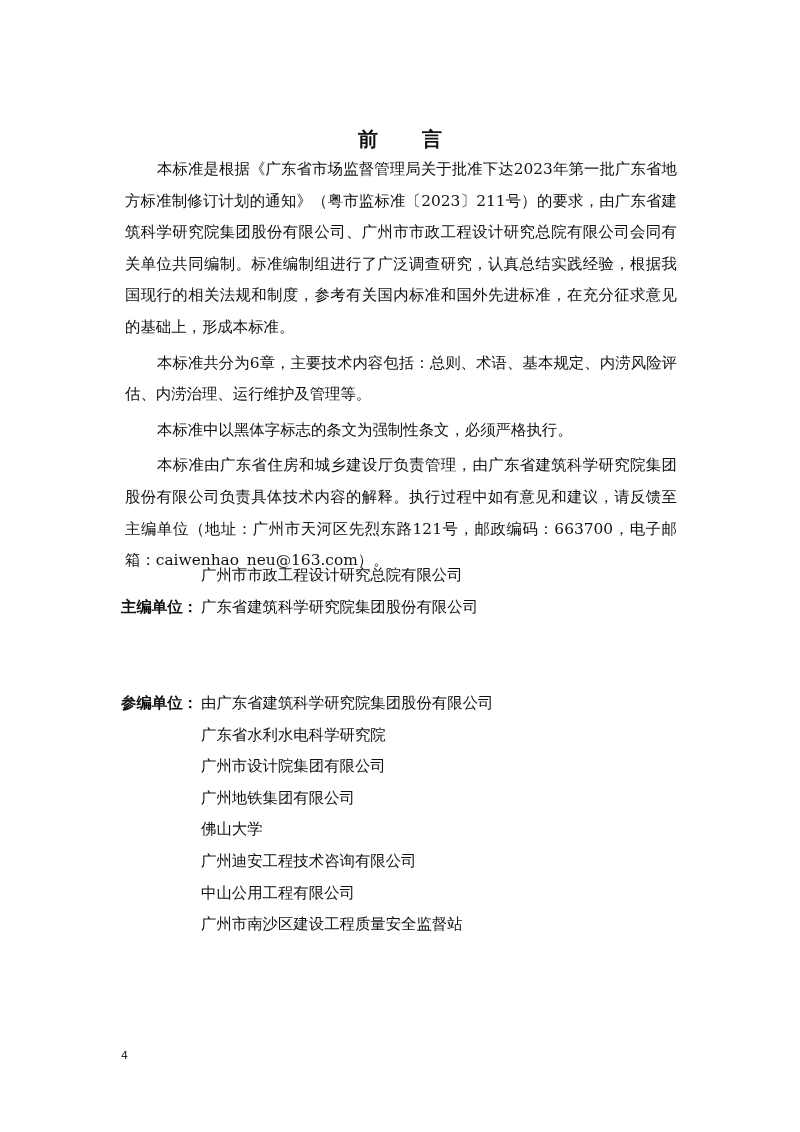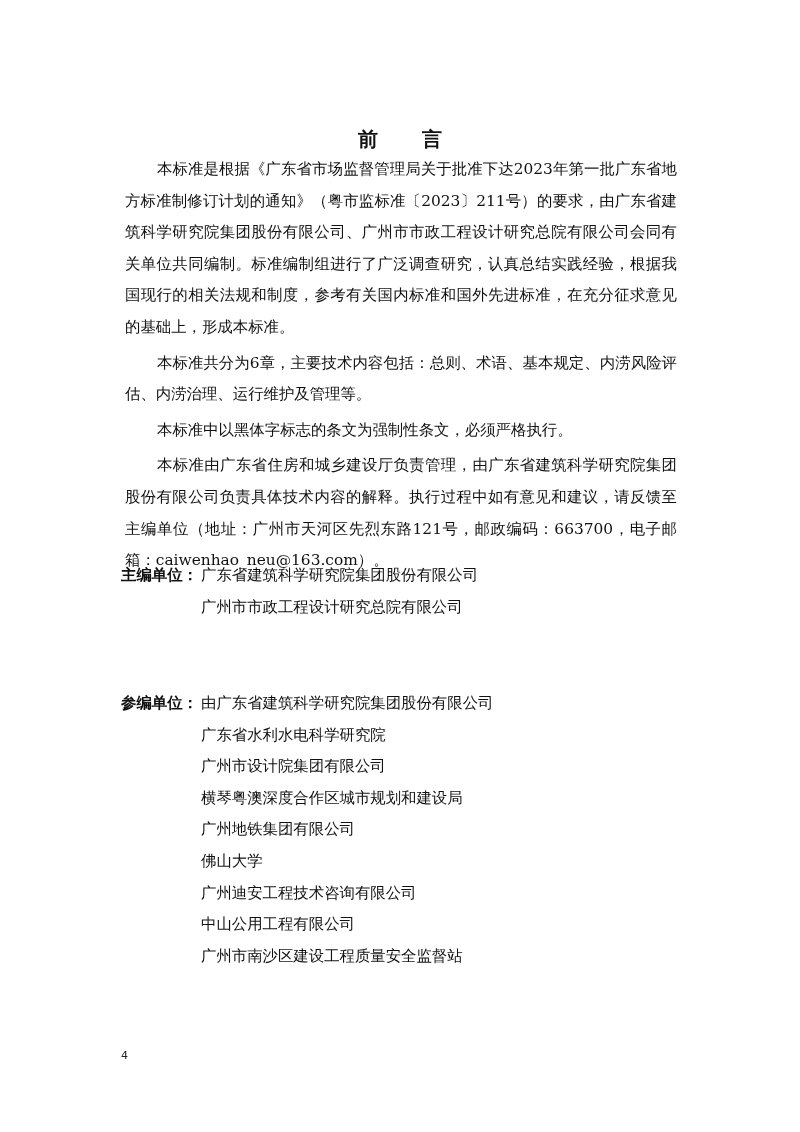--- a/index.html
+++ b/index.html
@@ -34,45 +34,44 @@
 
   <div class="body">
     <p class="para">本标准是根据《广东省市场监督管理局关于批准下达2023年第一批广东省地方标准制修订计划的通知》（粤市监标准〔2023〕211号）的要求，由广东省建筑科学研究院集团股份有限公司、广州市市政工程设计研究总院有限公司会同有关单位共同编制。标准编制组进行了广泛调查研究，认真总结实践经验，根据我国现行的相关法规和制度，参考有关国内标准和国外先进标准，在充分征求意见的基础上，形成本标准。</p>
     <p class="para">本标准共分为6章，主要技术内容包括：总则、术语、基本规定、内涝风险评估、内涝治理、运行维护及管理等。</p>
     <p class="para">本标准中以黑体字标志的条文为强制性条文，必须严格执行。</p>
     <p class="para">本标准由广东省住房和城乡建设厅负责管理，由广东省建筑科学研究院集团股份有限公司负责具体技术内容的解释。执行过程中如有意见和建议，请反馈至主编单位（地址：广州市天河区先烈东路121号，邮政编码：663700，电子邮箱：caiwenhao_neu@163.com）。</p>
   </div>
 
   <div class="units chief">
     <div class="unit-row">
+      <span class="unit-label"></span>
+      <span class="unit-name">广州市市政工程设计研究总院有限公司</span>
+    </div>
+    <div class="unit-row">
       <span class="unit-label">主编单位：</span>
       <span class="unit-name">广东省建筑科学研究院集团股份有限公司</span>
-    </div>
-    <div class="unit-row">
-      <span class="unit-label"></span>
-      <span class="unit-name">广州市市政工程设计研究总院有限公司</span>
     </div>
   </div>
 
   <div class="units part">
     <div class="unit-row">
       <span class="unit-label">参编单位：</span>
       <span class="unit-name">由广东省建筑科学研究院集团股份有限公司</span>
     </div>
     <div class="unit-row">
         <span class="unit-label"></span>
         <span class="unit-name">广东省水利水电科学研究院</span>
       </div>
     <div class="unit-row">
         <span class="unit-label"></span>
         <span class="unit-name">广州市设计院集团有限公司</span>
       </div>
     <div class="unit-row">
         <span class="unit-label"></span>
-        <span class="unit-name">横琴粤澳深度合作区城市规划和建设局</span>
       </div>
     <div class="unit-row">
         <span class="unit-label"></span>
         <span class="unit-name">广州地铁集团有限公司</span>
       </div>
     <div class="unit-row">
         <span class="unit-label"></span>
         <span class="unit-name">佛山大学</span>
       </div>
     <div class="unit-row">

